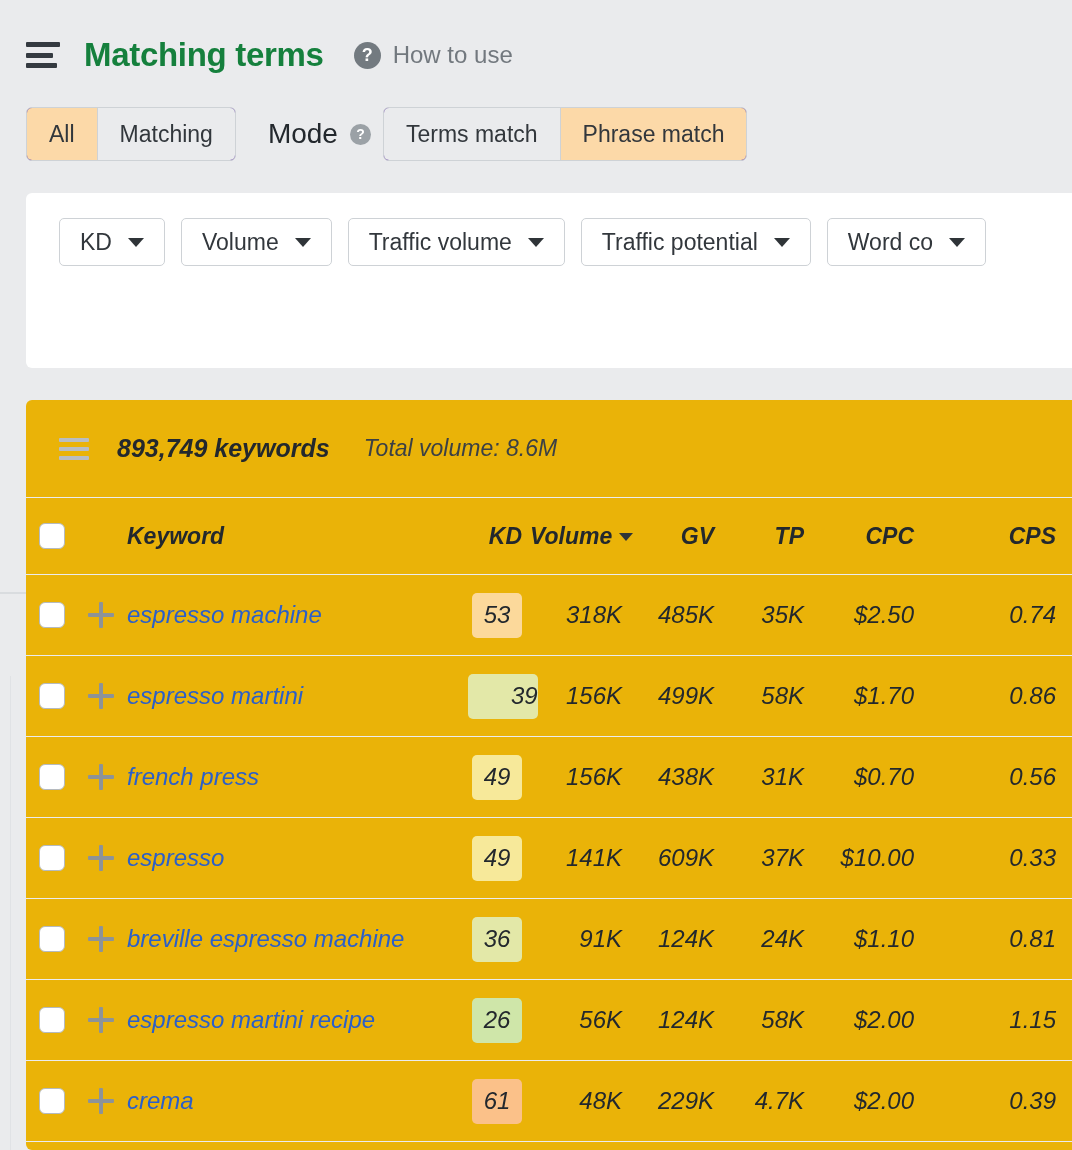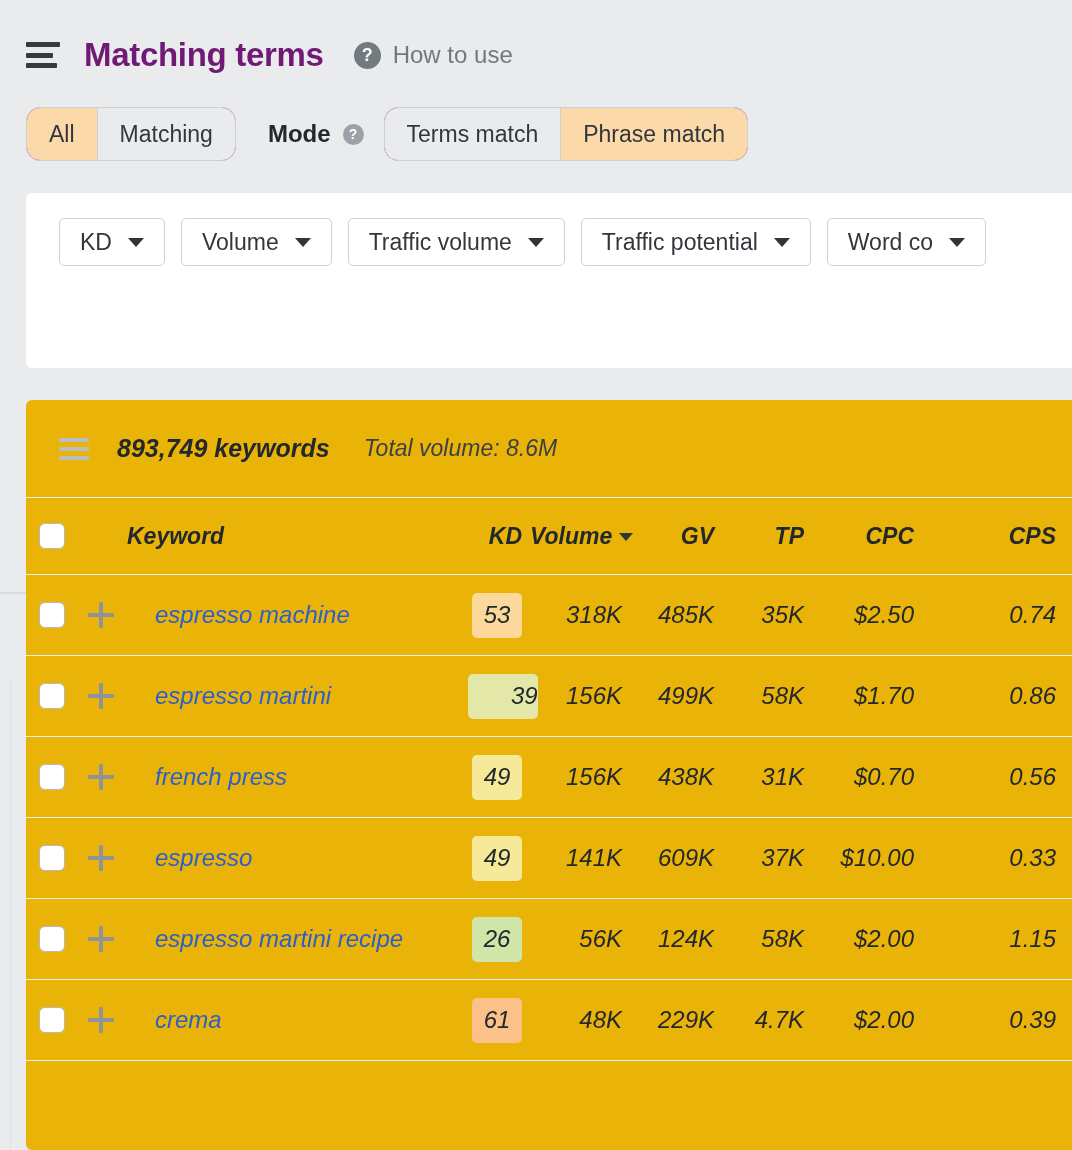--- a/index.html
+++ b/index.html
@@ -76,21 +76,21 @@
     border-radius: 1px;
   }
   .hamburger i:nth-child(1) { width: 34px; }
   .hamburger i:nth-child(2) { width: 27px; }
   .hamburger i:nth-child(3) { width: 31px; }
 
   .page-title {
     font-size: 33px;
     font-weight: bold;
     letter-spacing: -0.3px;
-    color: #701a75;
+    color: #15803d;
     white-space: nowrap;
   }
   .howto {
     display: flex;
     align-items: center;
     margin-left: 30px;
     cursor: pointer;
   }
   .q-icon {
     width: 27px; height: 27px;
@@ -121,49 +121,49 @@
   .controls-row {
     position: absolute;
     left: 26px; top: 108px;
     display: flex;
     align-items: center;
     height: 52px;
   }
   .segmented {
     display: flex;
     border: 1px solid #ced2d6;
-    border-radius: 14px;
+    border-radius: 6px;
     overflow: hidden;
     height: 52px;
     background: #4c1d95;
   }
   .seg {
     display: flex;
     align-items: center;
     justify-content: center;
     padding: 0 22px;
     font-size: 23px;
     color: #32373c;
     background: #eaebed;
     border-right: 1px solid #ced2d6;
     cursor: pointer;
     white-space: nowrap;
   }
   .seg:last-child { border-right: none; }
   .seg.active { background: #fcd9a8; }
 
   .mode-label {
-    font-size: 24px;
-    font-weight: bold;
+    font-size: 28px;
+    font-weight: normal;
     color: #23282d;
     margin-left: 32px;
     margin-right: 12px;
     white-space: nowrap;
   }
-  .mode-seg-wrap { margin-left: 20px; }
+  .mode-seg-wrap { margin-left: 12px; }
 
   
   .filter-panel {
     position: absolute;
     left: 26px; top: 193px;
     width: 1046px;
     height: 175px;
     background: #ffffff;
     border-radius: 6px 0 0 6px;
   }
@@ -318,21 +318,20 @@
 
   .kw-link {
     display: block;
     font-size: 24px;
     color: #2b5fc9;
     text-decoration: none;
     cursor: pointer;
     line-height: 1.28;
     padding-left: 4px;
     padding-right: 6px;
-    margin-left: 28px;
   }
 
   td.c-kd { text-align: right; padding-right: 8px !important; }
   .kd-badge {
     display: inline-block;
     min-width: 50px;
     padding: 8px 0 9px;
     border-radius: 5px;
     text-align: center;
     font-size: 24px;
@@ -528,20 +527,37 @@
             <td class="num">0.33</td>
           </tr>
           <tr>
             <td>
               <div class="cb"></div>
             </td>
             <td>
               <div class="plus"></div>
             </td>
             <td>
+              <a class="kw-link">breville espresso machine</a>
+            </td>
+            <td class="c-kd"><span class="kd-badge" style="background: rgb(227, 232, 168);">36</span></td>
+            <td class="num">91K</td>
+            <td class="num">124K</td>
+            <td class="num">24K</td>
+            <td class="num">$1.10</td>
+            <td class="num">0.81</td>
+          </tr>
+          <tr>
+            <td>
+              <div class="cb"></div>
+            </td>
+            <td>
+              <div class="plus"></div>
+            </td>
+            <td>
               <a class="kw-link">espresso martini recipe</a>
             </td>
             <td class="c-kd"><span class="kd-badge" style="background: rgb(207, 230, 169);">26</span></td>
             <td class="num">56K</td>
             <td class="num">124K</td>
             <td class="num">58K</td>
             <td class="num">$2.00</td>
             <td class="num">1.15</td>
           </tr>
           <tr>

